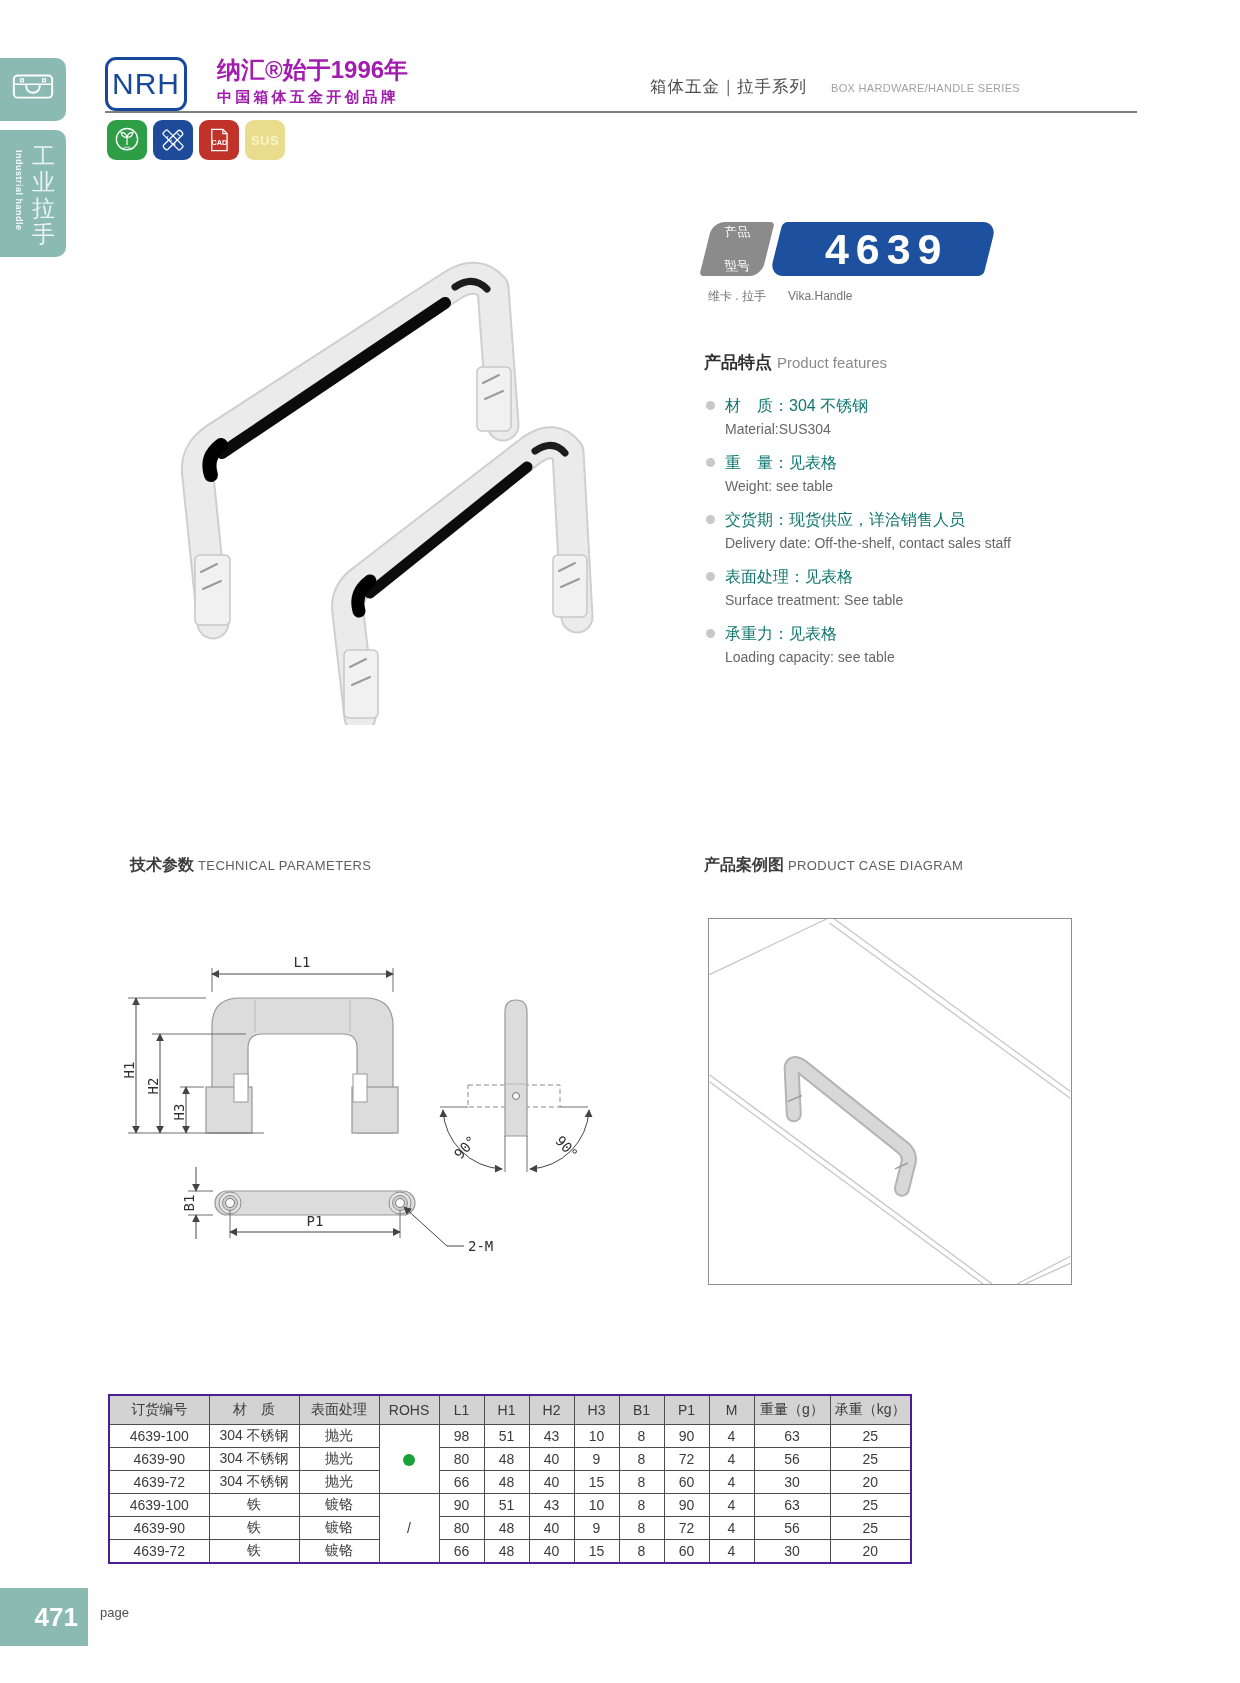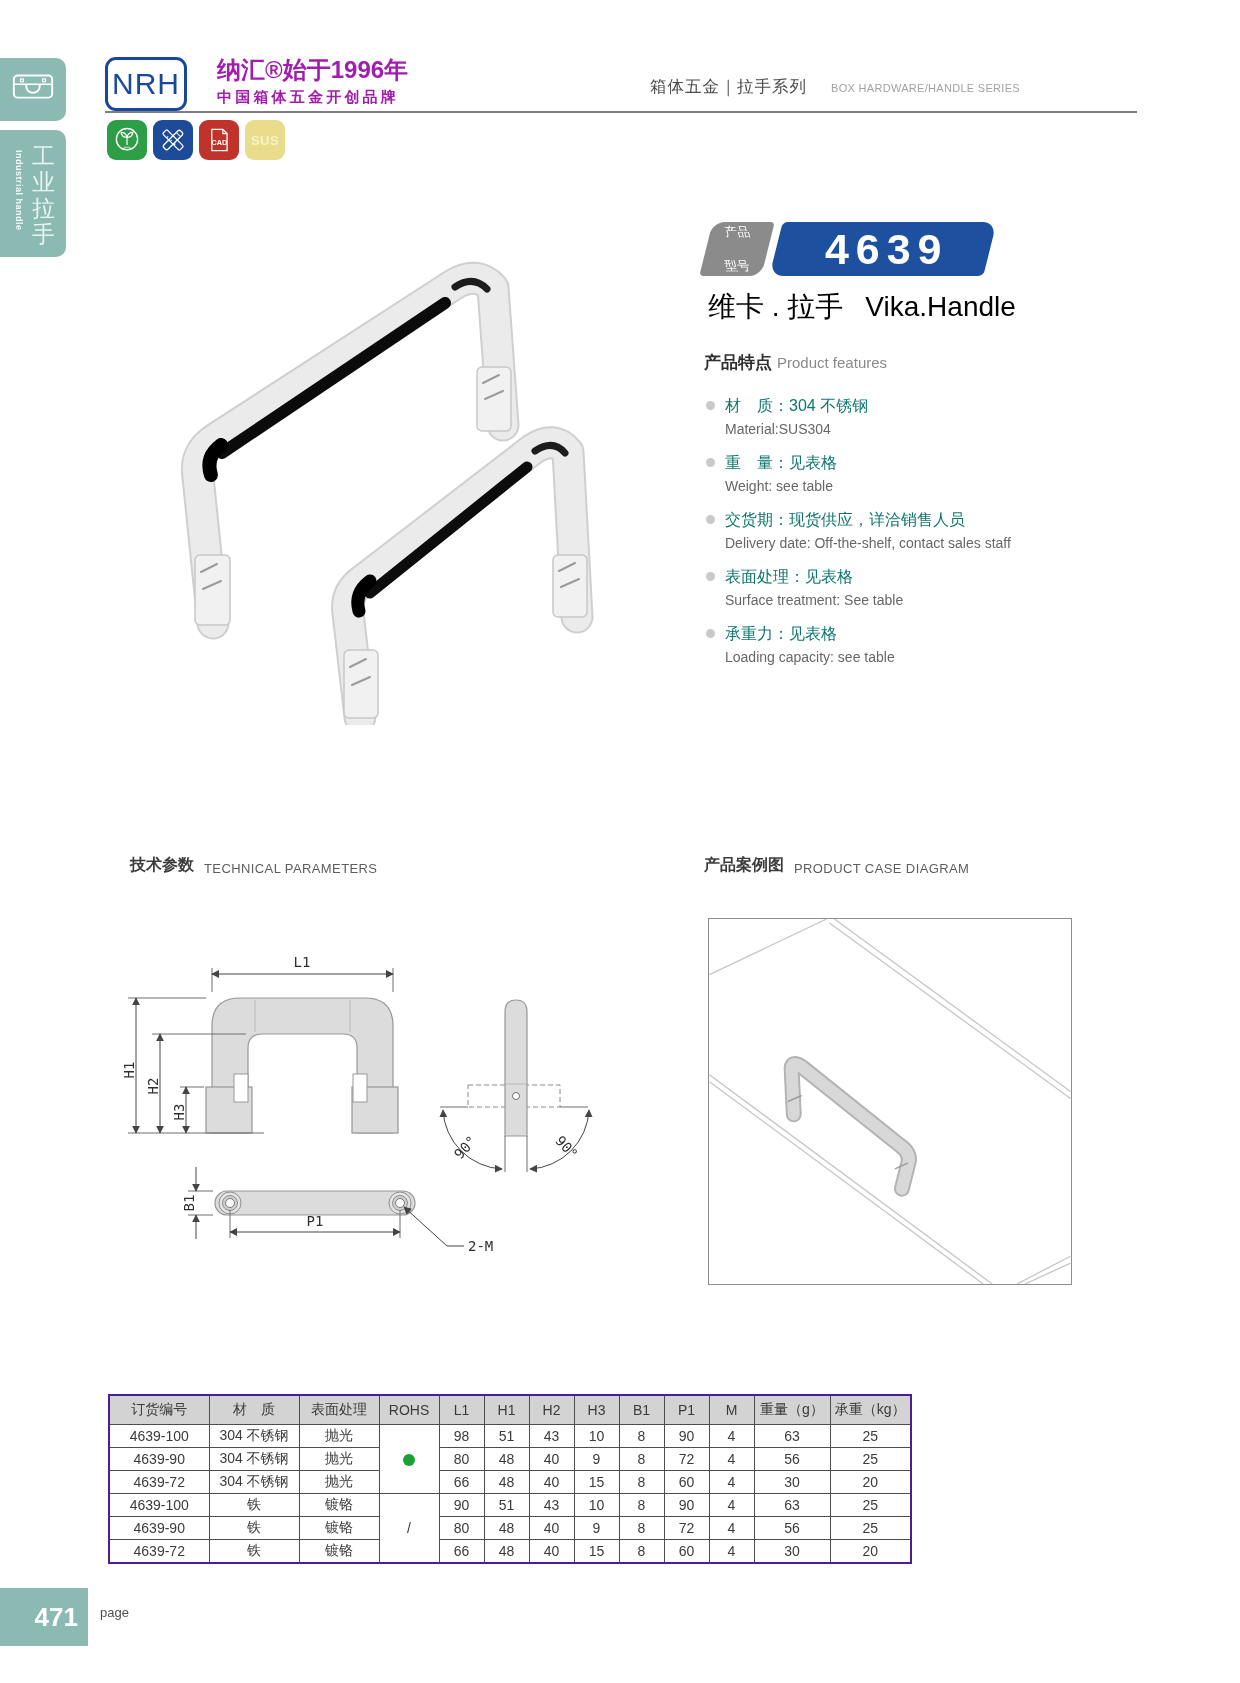--- a/index.html
+++ b/index.html
@@ -37,35 +37,35 @@
   .b-sus{background:#e9dd8d;}
   .sus-text{font-size:13px;font-weight:bold;color:#f8f3c6;letter-spacing:.5px;}
 
   
   .tag-gray{position:absolute;left:706px;top:222px;width:62px;height:54px;background:#8b8b8b;
             transform:skewX(-14deg);border-radius:12px 4px 12px 4px;display:flex;align-items:center;justify-content:center;}
   .tag-gray span{transform:skewX(14deg);color:#fff;font-size:12.5px;line-height:1.35;text-align:center;display:block;}
   .banner-blue{position:absolute;left:776px;top:222px;width:214px;height:54px;background:#1d509f;
             transform:skewX(-14deg);border-radius:5px 14px 5px 14px;display:flex;align-items:center;justify-content:center;}
   .banner-blue span{transform:skewX(14deg);color:#fff;font-size:43px;font-weight:bold;letter-spacing:7px;padding-left:7px;}
-  .prod-name{position:absolute;left:708px;top:288px;font-size:28px;color:#000000;}
+  .prod-name{position:absolute;left:708px;top:288px;font-size:12px;color:#737373;}
   .prod-name .en{margin-left:22px;}
 
   
   .features{position:absolute;left:704px;top:351px;width:452px;}
   .feat-head{display:flex;align-items:baseline;gap:5px;margin-bottom:20px;}
   .feat-title-cn{font-size:17px;font-weight:bold;color:#2f2f2f;}
   .feat-title-en{font-size:15px;color:#8a8a8a;}
   .feat{display:flex;margin-bottom:12px;}
   .feat-dot{width:9px;height:9px;border-radius:50%;background:#c9c9c9;margin:7px 10px 0 2px;flex:none;}
   .feat-cn{font-size:16px;color:#0f766e;line-height:23px;}
   .feat-en{font-size:14px;color:#676767;line-height:19px;margin-top:3px;white-space:pre-line;}
 
   
-  .sec-head{position:absolute;display:flex;align-items:flex-end;gap:10px;white-space:nowrap;}
+  .sec-head{position:absolute;display:flex;align-items:center;gap:4px;white-space:nowrap;}
   .sec-cn{font-size:16px;font-weight:bold;color:#3c3c3c;}
   .sec-en{font-size:13px;color:#5e5e5e;letter-spacing:.4px;}
 
   
   .tech-svg{position:absolute;left:100px;top:888px;}
   .case-box{position:absolute;left:708px;top:918px;width:364px;height:367px;border:1px solid #8f8f8f;box-sizing:border-box;}
   .dimlabel{font-family:"DejaVu Sans Mono", monospace;font-size:14px;fill:#2f2f2f;}
   .ext{stroke:#6f6f6f;stroke-width:1;fill:none;}
   .dim{stroke:#444;stroke-width:1;fill:none;}
   .body{fill:#dcdcdc;stroke:#979797;stroke-width:1.2;}

